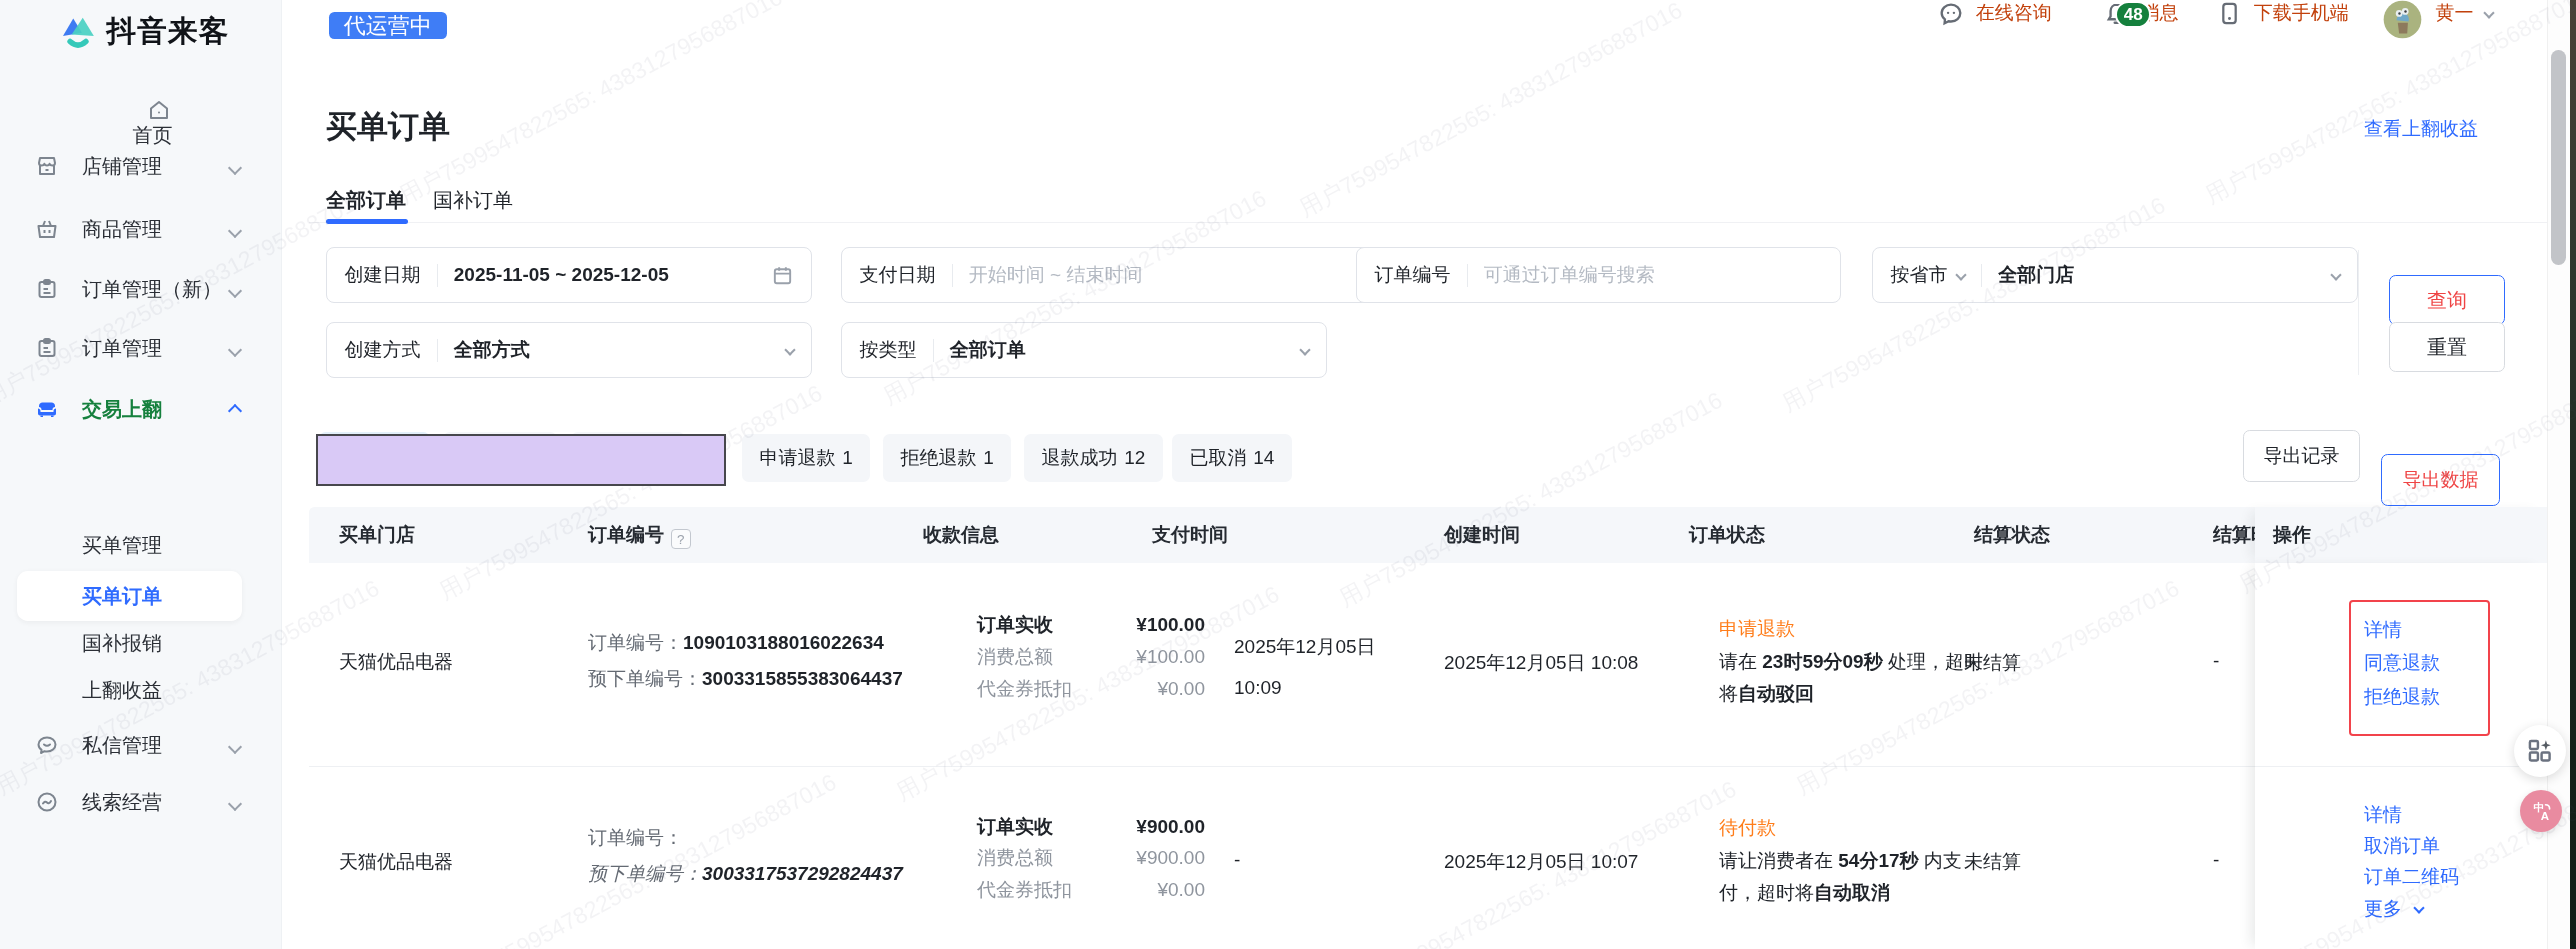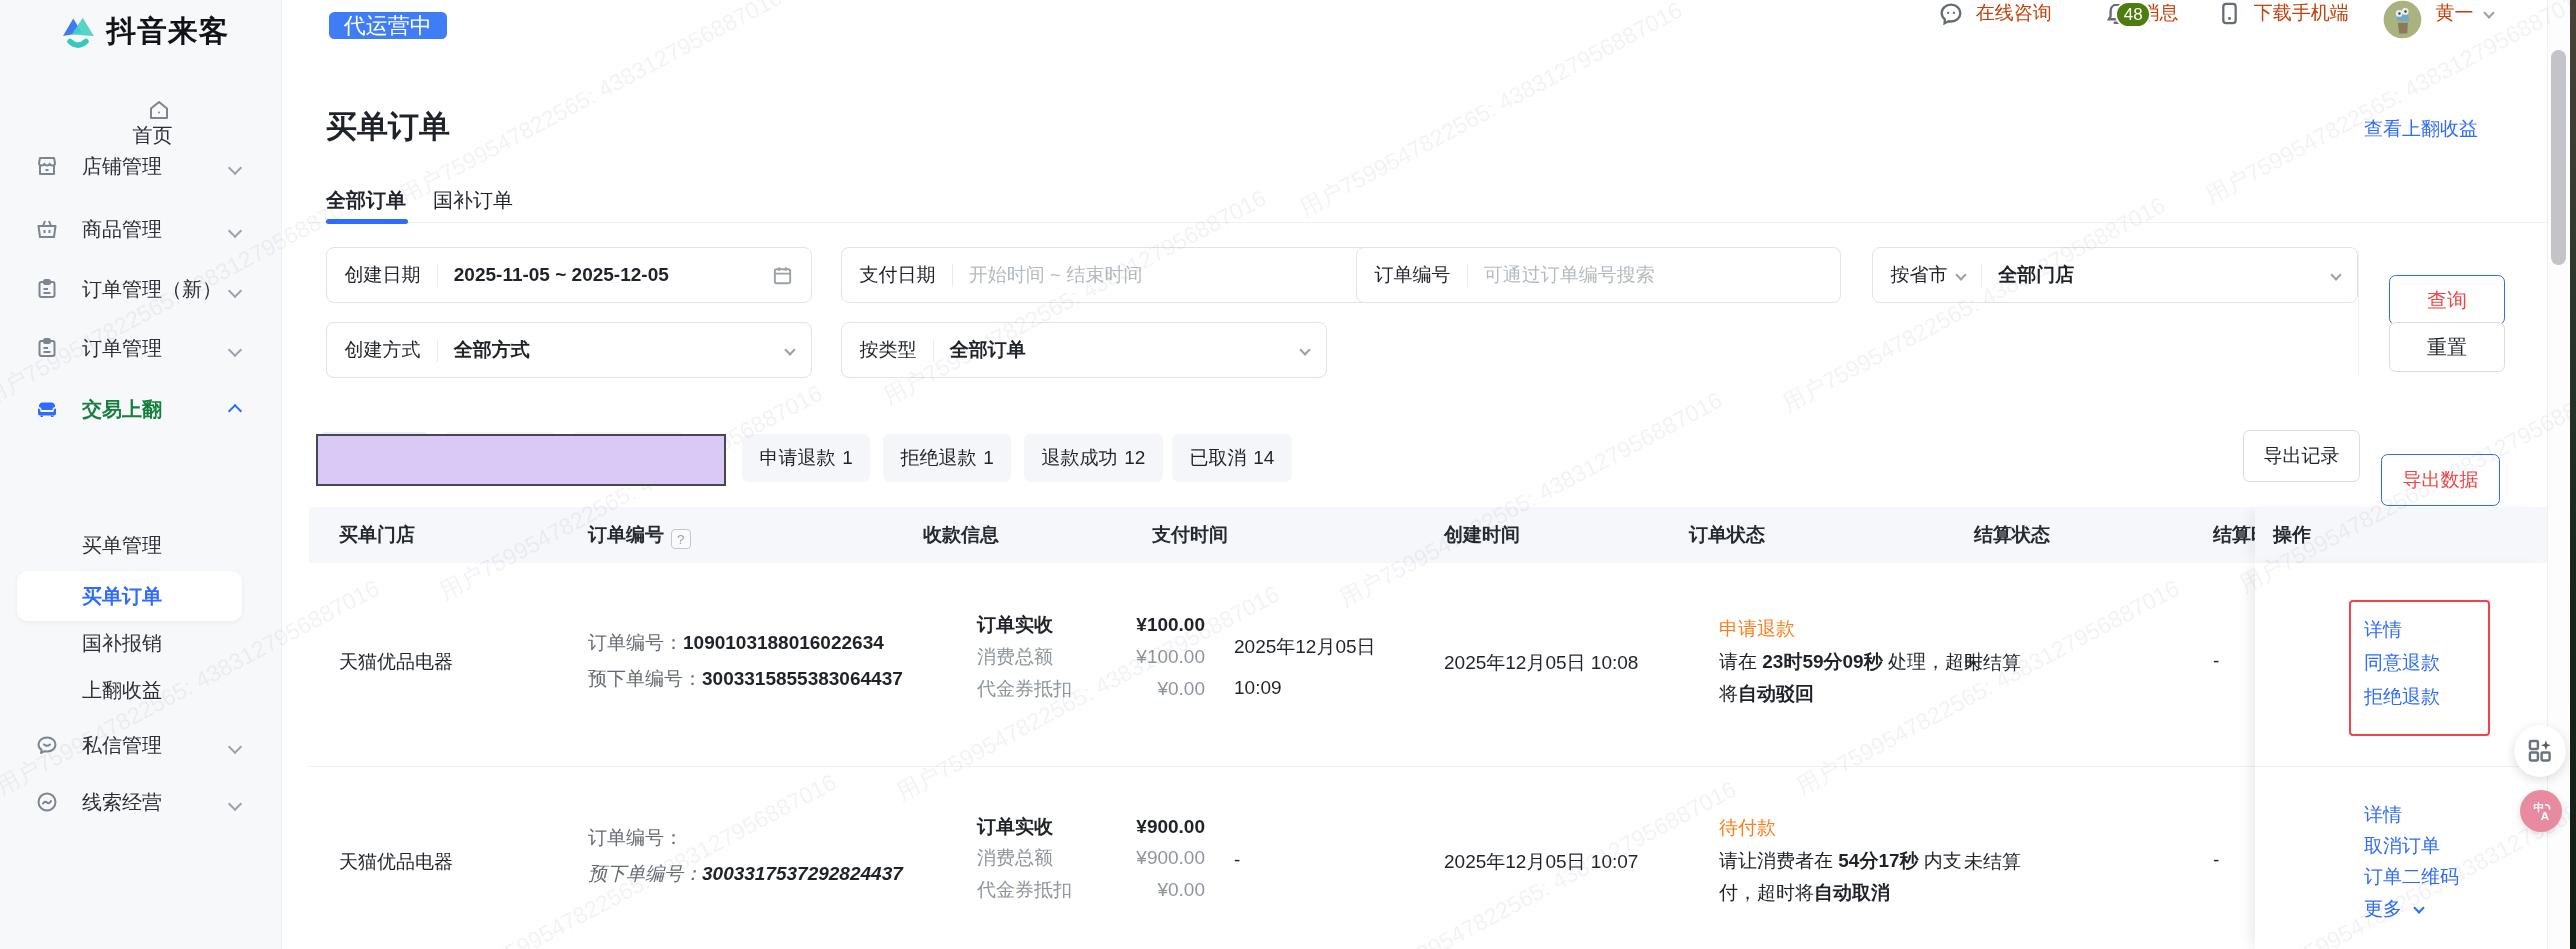--- a/index.html
+++ b/index.html
@@ -21,21 +21,21 @@
   .sub-label{margin-left:82px;}
   .sel-pill{position:absolute;left:17px;top:571px;width:225px;height:50px;background:#ffffff;border-radius:10.7px;box-shadow:0 1.3px 5.4px rgba(31,35,41,0.05);display:flex;align-items:center;font-size:20px;color:#2f6bff;font-weight:600;cursor:pointer;}
   .sel-pill span{margin-left:65px;}
   .chev{display:inline-block;width:8px;height:8px;border-right:2px solid #9aa1ab;border-bottom:2px solid #9aa1ab;transform:rotate(45deg);}
   .chev.up{transform:rotate(-135deg);border-color:#2f6bff;}
   .chev.sm{width:6px;height:6px;}
   .chev.bl{border-color:#2f6bff;}
   
   .tp-item{position:absolute;top:0;height:51px;display:flex;align-items:flex-start;font-size:19px;color:#c2410c;cursor:pointer;}
   .badge-tag{position:absolute;left:329px;top:12px;height:27px;padding:0 14.8px;background:#3f7df6;color:#fff;font-size:22px;border-radius:5.4px;display:flex;align-items:center;cursor:pointer;}
-  .count-badge{position:absolute;left:2115px;top:1.3px;min-width:23px;height:27px;padding:0 6.7px;background:#4d7c0f;border:2px solid #fff;border-radius:14.8px;color:#fff;font-size:17px;font-weight:400;display:flex;align-items:center;justify-content:center;box-sizing:border-box;}
+  .count-badge{position:absolute;left:2115px;top:1.3px;min-width:23px;height:27px;padding:0 6.7px;background:#15803d;border:2px solid #fff;border-radius:14.8px;color:#fff;font-size:17px;font-weight:700;display:flex;align-items:center;justify-content:center;box-sizing:border-box;}
   
   .tab{position:absolute;top:187px;font-size:20px;cursor:pointer;color:#1f2329;}
   .tab.active{font-weight:700;}
   .tab-underline{position:absolute;left:326px;top:219px;width:82px;height:4.7px;background:#2f6bff;border-radius:2.7px;}
   .tab-line{position:absolute;left:309px;top:222px;width:2240px;height:1.3px;background:#f0f1f4;}
   
   .fbox{position:absolute;height:56px;border:1.3px solid #e0e3e9;border-radius:8px;background:#fff;display:flex;align-items:center;padding:0 17.5px;box-sizing:border-box;font-size:19px;color:#1f2329;cursor:pointer;}
   .fdiv{width:1.3px;height:23px;background:#e8ebef;margin:0 16px;flex:none;}
   .ph{color:#b4bac3;}
   .fval{font-weight:600;}

